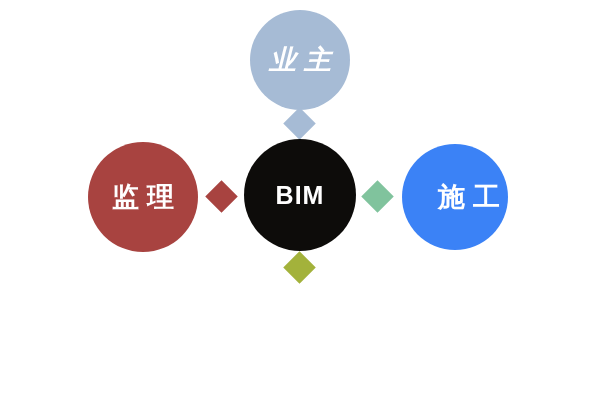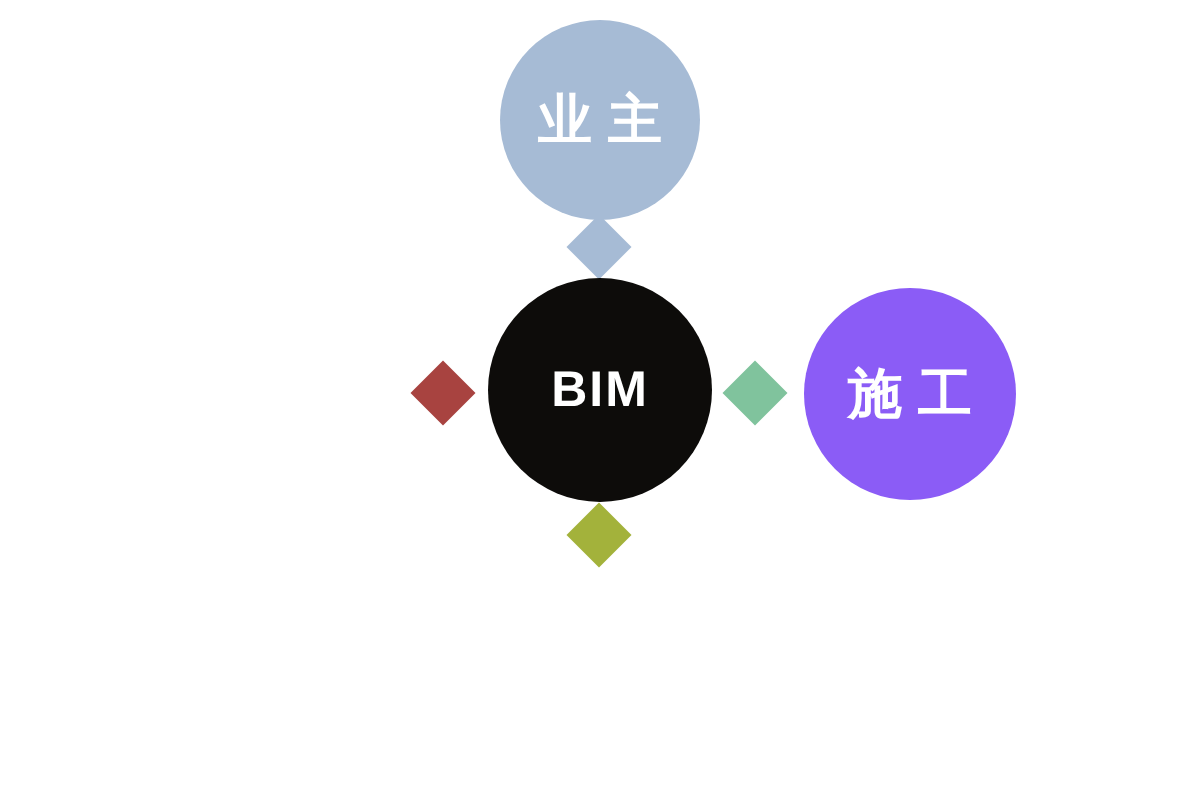--- a/index.html
+++ b/index.html
@@ -23,21 +23,21 @@
     justify-content: center;
     color: #ffffff;
     font-weight: bold;
   }
   .node .label {
     font-size: 27px;
     letter-spacing: 8px;
     padding-left: 8px; 
     white-space: nowrap;
   }
-  .node-top    { width: 100px; height: 100px; left: 250px; top: 10px;  }
+  .node-top    { width: 100px; height: 100px; left: 250px; top: 10px; font-style: italic;  }
   .node-left   { width: 110px; height: 110px; left: 88px;  top: 142px; }
   .node-right  { width: 106px; height: 106px; left: 402px; top: 144px; }
   .node-bottom { width: 102px; height: 102px; left: 249px; top: 288px; }
   .node-center {
     width: 112px; height: 112px; left: 244px; top: 139px;
     flex-direction: column;
   }
   .node-center .line {
     font-size: 25px;
     line-height: 1.15;
@@ -62,22 +62,25 @@
 
   <div class="diamond diamond-top" style="background-color: rgb(166, 187, 213);"></div>
   <div class="diamond diamond-left" style="background-color: rgb(168, 67, 64);"></div>
   <div class="diamond diamond-right" style="background-color: rgb(128, 195, 157);"></div>
   <div class="diamond diamond-bottom" style="background-color: rgb(163, 178, 59);"></div>
 
   <div class="node node-top" style="background-color: rgb(166, 187, 213);">
     <span class="label">业主</span>
   </div>
 
+  <div class="node node-left" style="background-color: rgb(168, 67, 64);">
+    <span class="label">监理</span>
+  </div>
 
-  <div class="node node-right" style="background-color: #8b5cf6;">
+  <div class="node node-right" style="background-color: #3b82f6; justify-content: flex-end;">
     <span class="label">施工</span>
   </div>
 
 
   <div class="node node-center" style="background-color: rgb(13, 12, 10);">
     <span class="line">BIM</span>
   </div>
 
 </div>
 

